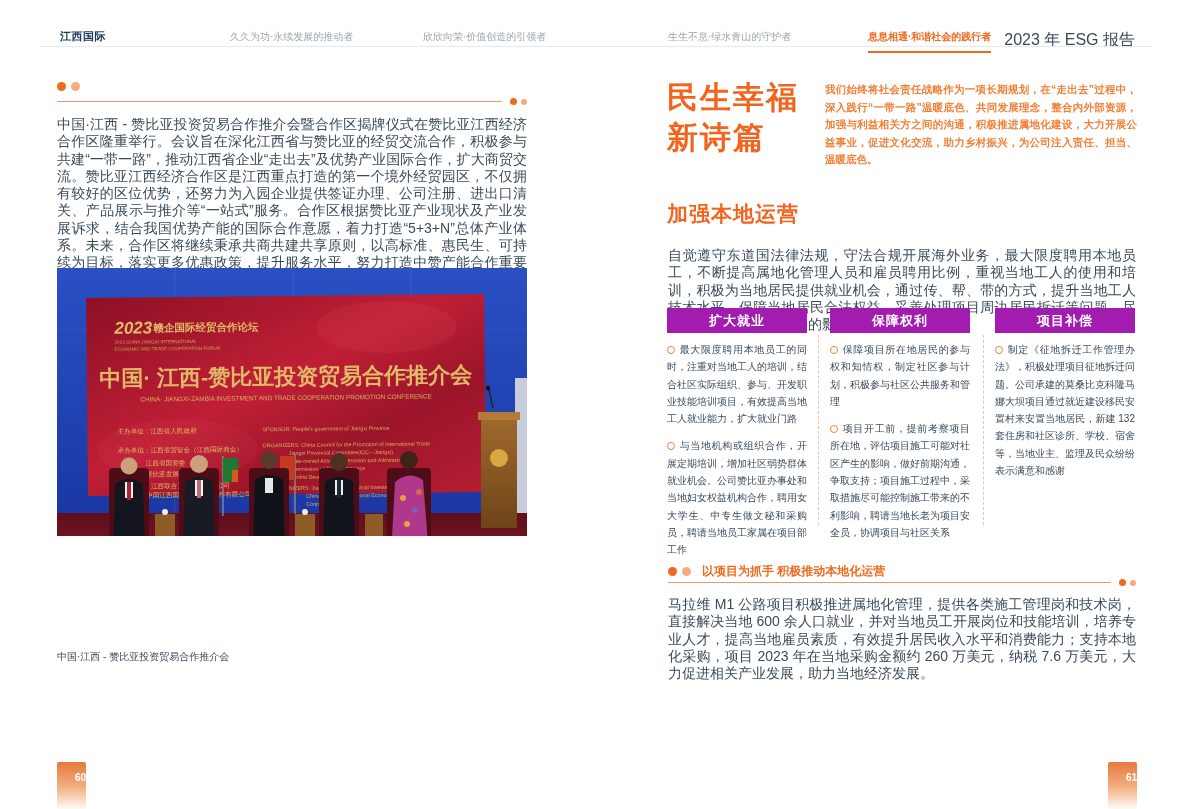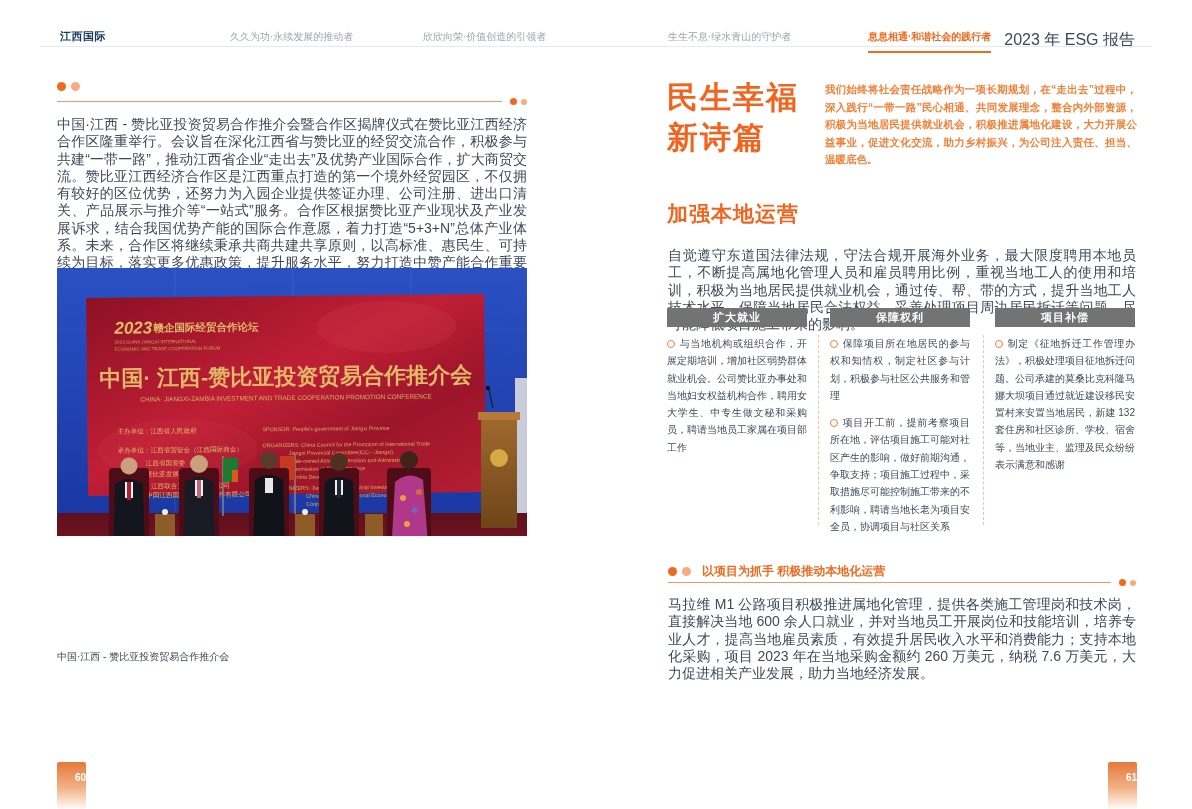--- a/index.html
+++ b/index.html
@@ -42,21 +42,21 @@
   .tab-61 { left:1108px; }
 
   
   .r-title { left:667px; top:78px; font-size:31px; line-height:40px; font-weight:bold; color:#f2641e; letter-spacing:2px; }
   .r-intro { left:825px; top:81px; width:312px; font-size:10.5px; line-height:17.6px; text-align:justify; color:#f08038; font-weight:bold; }
   .r-s1-title { left:667px; top:200px; font-size:21px; font-weight:bold; color:#f2641e; letter-spacing:1px; }
   .r-s1-body { left:668px; top:247px; width:468px; }
 
   .col { top:308px; width:140px; }
   .col-1 { left:667px; } .col-2 { left:830px; } .col-3 { left:995px; }
-  .col-head { height:19px; background:#737373; color:#fff; font-size:11px; font-weight:bold;
+  .col-head { height:25px; background:#a21caf; color:#fff; font-size:13px; font-weight:bold;
     display:flex; align-items:center; justify-content:center; letter-spacing:1px; }
   .col-bullets { margin-top:8px; }
   .col-bullets p { font-size:10px; line-height:17.3px; text-align:justify; color:#3b4a59; margin-bottom:10px; }
   .ring { display:inline-block; width:8px; height:8px; border:1.5px solid #f08038; border-radius:50%; margin-right:4px; vertical-align:-1px; }
   .vdash { top:335px; width:0; height:190px; border-left:1px dashed #f3c2a2; }
   .vd-1 { left:818px; } .vd-2 { left:983px; }
 
   .r-s2-head { left:668px; top:563px; width:468px; }
   .r-s2-rule { left:668px; top:579px; width:468px; }
   .r-s2-body { left:668px; top:596px; width:468px; }
@@ -244,28 +244,29 @@
   </g>
 </svg>
 </div>
 <div class="abs l-caption">中国·江西 - 赞比亚投资贸易合作推介会</div>
 <div class="abs page-tab tab-60"><span>60</span></div>
 
 <div class="abs r-title">
   <div>民生幸福</div>
   <div>新诗篇</div>
 </div>
-<div class="abs r-intro">我们始终将社会责任战略作为一项长期规划，在“走出去”过程中，深入践行“一带一路”民心相通、共同发展理念，整合内外部资源，积极为当地居民提供就业机会，积极推进属地化建设，大力开展公益事业，促进文化交流，助力乡村振兴，为公司注入责任、担当、温暖底色。</div>
+<div class="abs r-intro">我们始终将社会责任战略作为一项长期规划，在“走出去”过程中，深入践行“一带一路”温暖底色、共同发展理念，整合内外部资源，加强与利益相关方之间的沟通，积极推进属地化建设，大力开展公益事业，促进文化交流，助力乡村振兴，为公司注入责任、担当、温暖底色。</div>
 
 <div class="abs r-s1-title">加强本地运营</div>
 <div class="abs r-s1-body body-text">自觉遵守东道国法律法规，守法合规开展海外业务，最大限度聘用本地员工，不断提高属地化管理人员和雇员聘用比例，重视当地工人的使用和培训，积极为当地居民提供就业机会，通过传、帮、带的方式，提升当地工人技术水平，保障当地居民合法权益，妥善处理项目周边居民拆迁等问题，尽可能降低项目施工带来的影响。</div>
 
 <div class="abs col col-1">
   <div class="col-head">扩大就业</div>
   <div class="col-bullets">
+    <p><span class="ring"></span><span>最大限度聘用本地员工的同时，注重对当地工人的培训，结合社区实际组织、参与、开发职业技能培训项目，有效提高当地工人就业能力，扩大就业门路</span></p>
     <p><span class="ring"></span><span>与当地机构或组织合作，开展定期培训，增加社区弱势群体就业机会。公司赞比亚办事处和当地妇女权益机构合作，聘用女大学生、中专生做文秘和采购员，聘请当地员工家属在项目部工作</span></p>
   </div>
 </div>
 <div class="abs col col-2">
   <div class="col-head">保障权利</div>
   <div class="col-bullets">
     <p><span class="ring"></span><span>保障项目所在地居民的参与权和知情权，制定社区参与计划，积极参与社区公共服务和管理</span></p>
     <p><span class="ring"></span><span>项目开工前，提前考察项目所在地，评估项目施工可能对社区产生的影响，做好前期沟通，争取支持；项目施工过程中，采取措施尽可能控制施工带来的不利影响，聘请当地长老为项目安全员，协调项目与社区关系</span></p>
   </div>
 </div>

